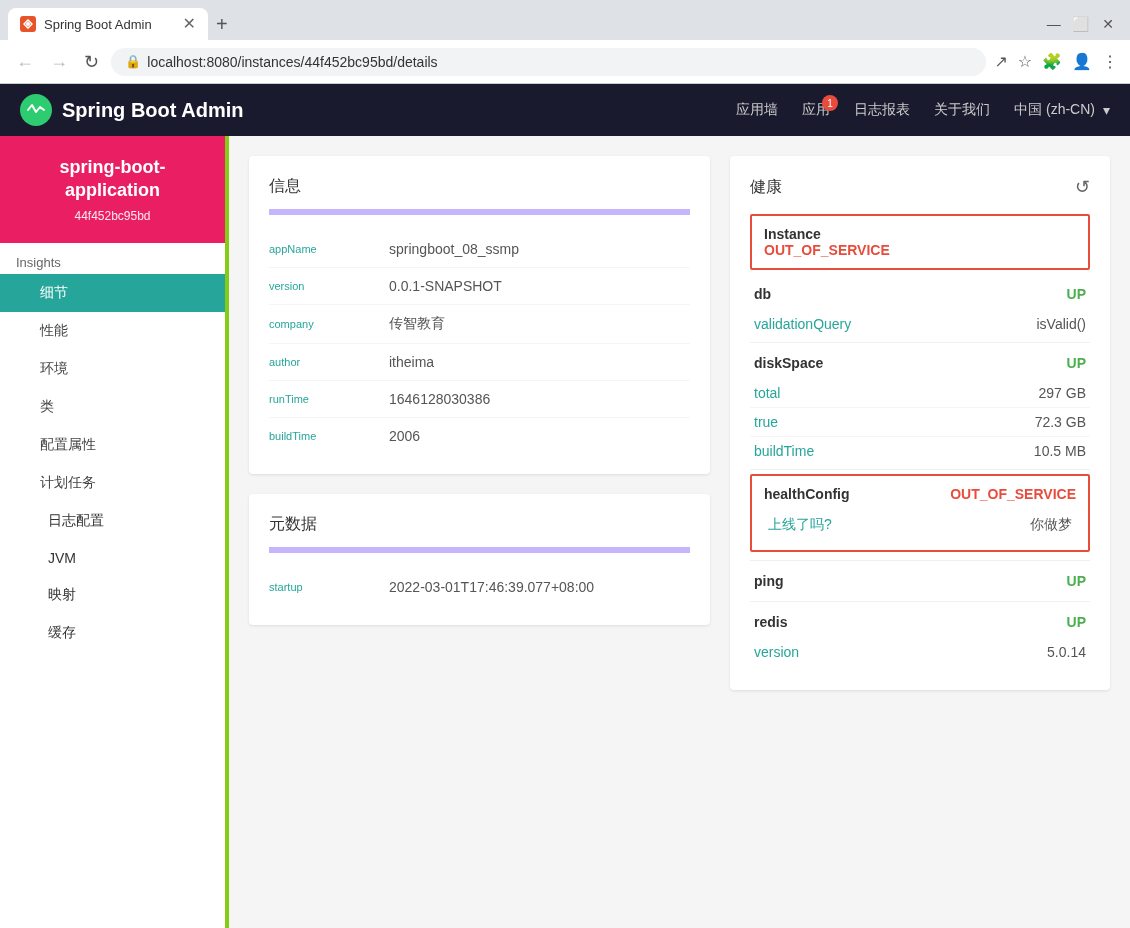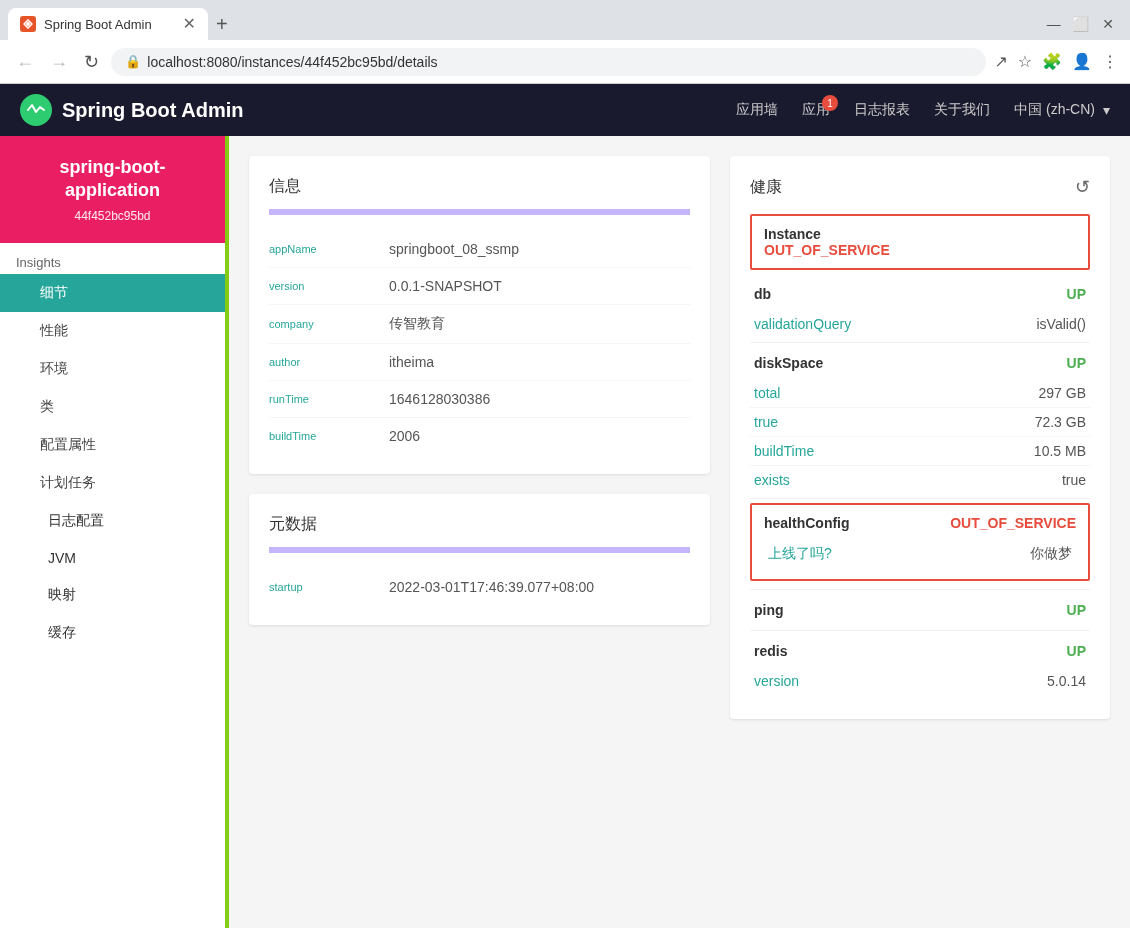--- a/index.html
+++ b/index.html
@@ -281,24 +281,20 @@
             <span class="health-detail-value">297 GB</span>
           </div>
           <div class="health-detail-row">
             <span class="health-detail-key">true</span>
             <span class="health-detail-value">72.3 GB</span>
           </div>
           <div class="health-detail-row">
             <span class="health-detail-key">buildTime</span>
             <span class="health-detail-value">10.5 MB</span>
           </div>
-          <div class="health-detail-row">
-            <span class="health-detail-key">exists</span>
-            <span class="health-detail-value">true</span>
-          </div>
         </div>
 
         <div class="divider-line"></div>
 
         <div class="health-out-section">
           <div class="health-out-header">
             <span class="health-section-name">healthConfig</span>
             <span class="status-out">OUT_OF_SERVICE</span>
           </div>
           <div class="health-detail-row">

